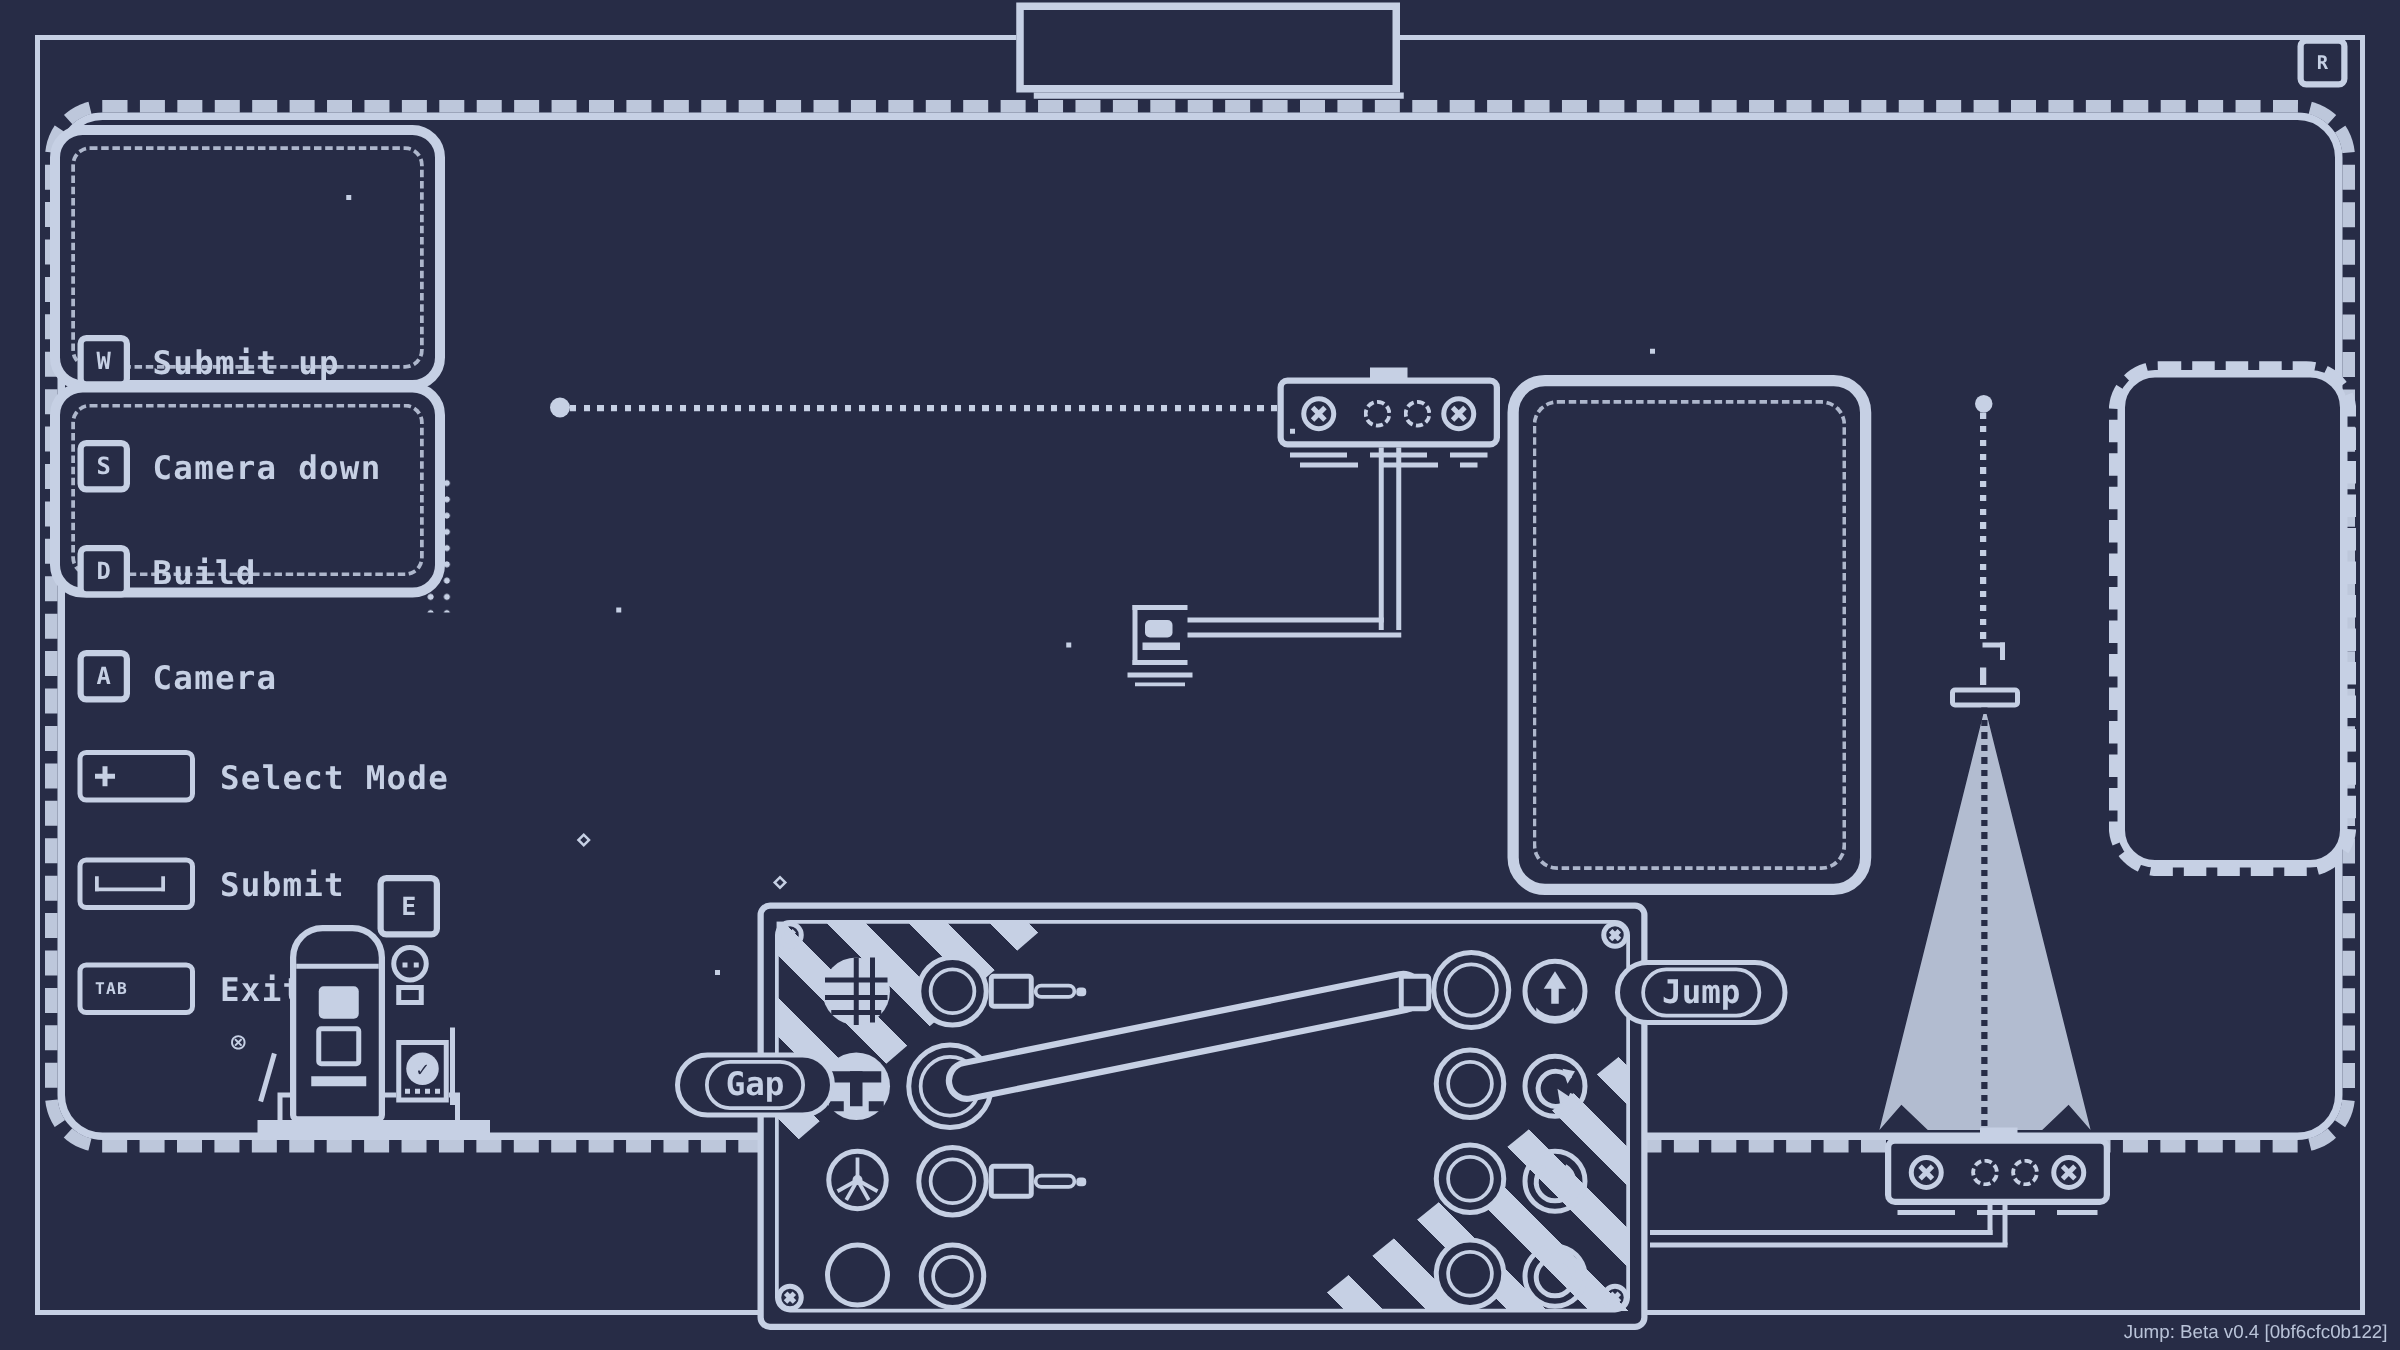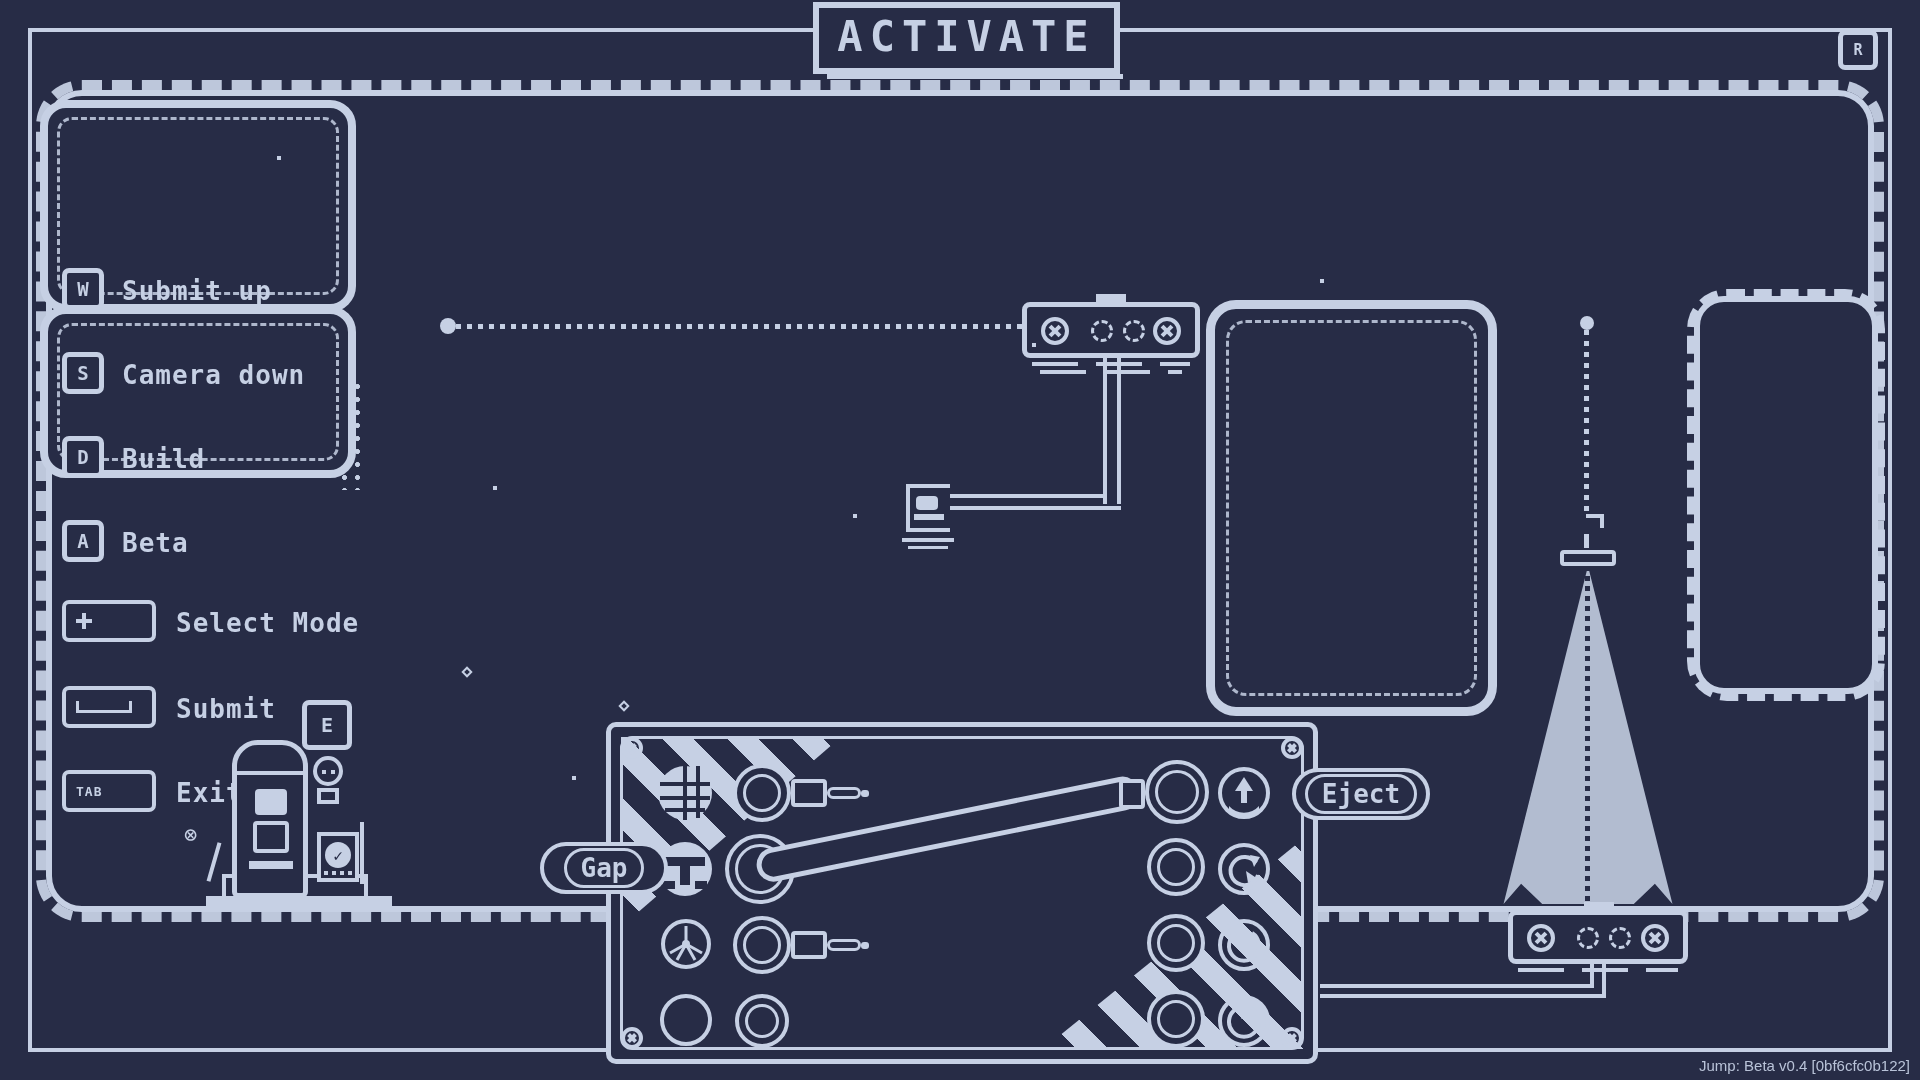--- a/index.html
+++ b/index.html
@@ -110,21 +110,21 @@
     <div class="abs cap" style="left:122px;top:360px;z-index:5;">Camera down</div>
 
     <div class="abs key small" style="left:62px;top:436px;z-index:5;">
         <span>D</span>
       </div>
     <div class="abs cap" style="left:122px;top:444px;z-index:5;">Build</div>
 
     <div class="abs key small" style="left:62px;top:520px;z-index:5;">
         <span>A</span>
       </div>
-    <div class="abs cap" style="left:122px;top:528px;z-index:5;">Beta</div>
+    <div class="abs cap" style="left:122px;top:528px;z-index:5;">Camera</div>
 
     <div class="abs key wide" style="left:62px;top:600px;z-index:5;">
       <span style="position:relative;width:16px;height:16px;display:inline-block;">
         <span style="position:absolute;left:0;top:6px;width:16px;height:4px;background:var(--fg);"></span>
         <span style="position:absolute;left:6px;top:0;width:4px;height:16px;background:var(--fg);"></span>
       </span>
     </div>
     <div class="abs cap" style="left:176px;top:608px;z-index:5;">Select Mode</div>
 
     <div class="abs key wide" style="left:62px;top:686px;z-index:5;">
@@ -132,21 +132,20 @@
     </div>
     <div class="abs cap" style="left:176px;top:694px;z-index:5;">Submit</div>
 
     <div class="abs key wide" style="left:62px;top:770px;z-index:5;">
         <span>TAB</span>
       </div>
     <div class="abs cap" style="left:176px;top:778px;z-index:5;">Exit</div>
   </div>
 
   <div class="abs titlebox">
-    <span class="title-text">ACTIVATE</span>
     <span class="shadow"></span>
   </div>
 
   <div class="abs key small" style="left:1838px;top:30px;width:40px;height:40px;font-size:15px;z-index:30;">
     <span>R</span>
   </div>
 
   <div class="abs" style="left:440px;top:318px;width:16px;height:16px;background:var(--fg);border-radius:50%;"></div>
   <div class="abs dotwire" style="left:456px;top:324px;width:566px;"></div>
 
@@ -350,17 +349,17 @@
           <path d="M-8,-12 A15 15 0 1 0 8,-12" fill="none" stroke="var(--fg)" stroke-width="4"></path>
           <line x1="0" y1="-18" x2="0" y2="-2" stroke="var(--fg)" stroke-width="5"></line>
         </svg>
     </div>
   </div>
 
   <div class="abs pill" style="left:540px;top:842px;width:128px;height:52px;">
     <span class="inner">Gap</span>
   </div>
   <div class="abs pill" style="left:1292px;top:768px;width:138px;height:52px;">
-    <span class="inner">Eject</span>
+    <span class="inner">Jump</span>
   </div>
 
   <div class="abs build" style="right:10px;bottom:6px;">Jump: Beta v0.4 [0bf6cfc0b122]</div>
 </div>
 
 </body></html>

